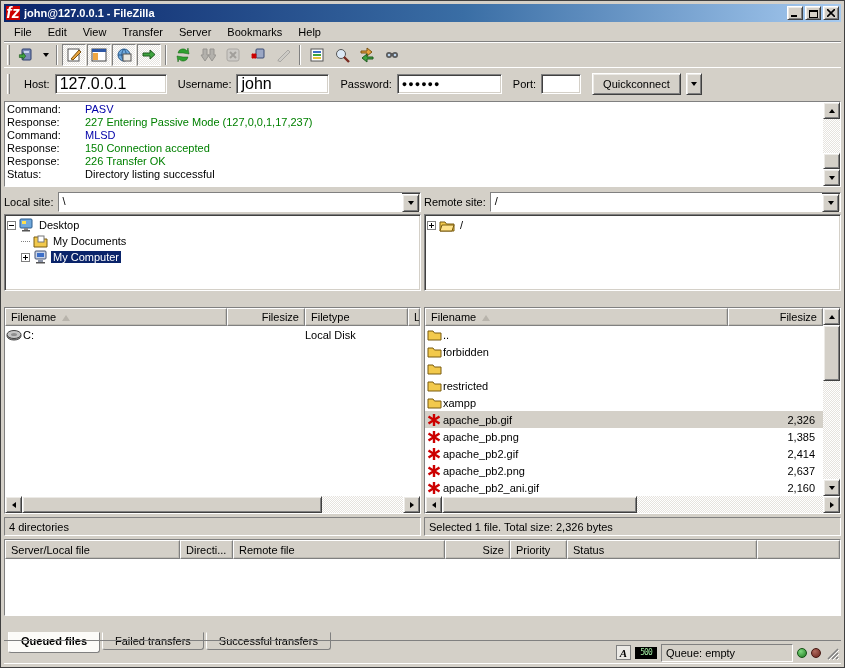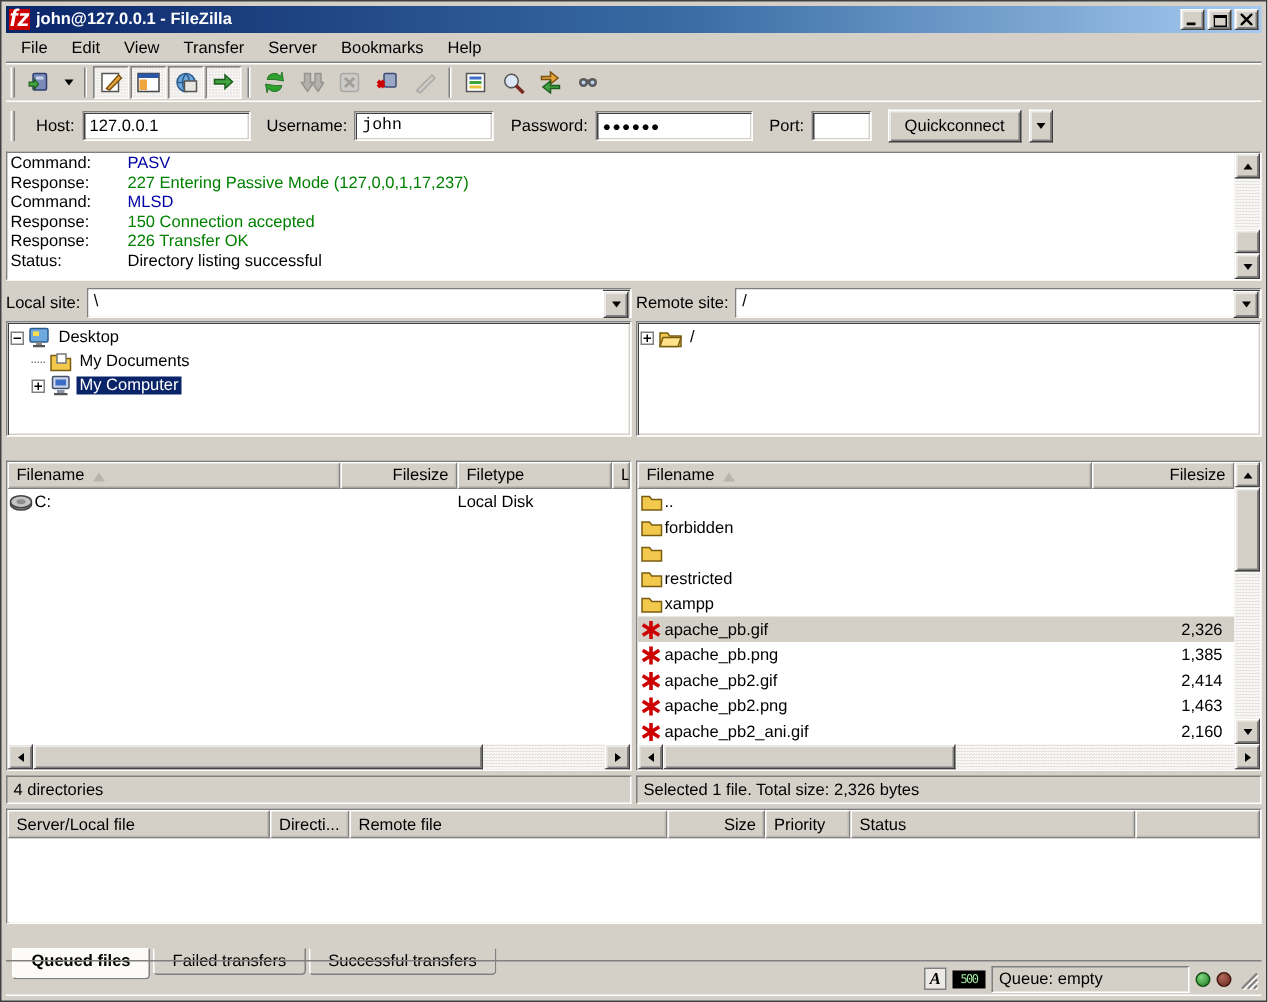--- a/index.html
+++ b/index.html
@@ -42,21 +42,21 @@
     background:repeating-conic-gradient(#fff 0 25%, #E6E3DE 0 50%); background-size:2px 2px; }
   .tsep { width:2px; height:20px; border-left:1px solid #808080; border-right:1px solid #fff; margin:0 3px; }
   .gripper { width:3px; height:20px; border-left:1px solid #fff; border-right:1px solid #808080; margin:0 3px 0 1px; }
   .dis { opacity:.45; filter:grayscale(1); }
 
   
   .quickbar { height:31px; flex:0 0 31px; display:flex; align-items:center; gap:5px; padding:0 2px; }
   .qlabel { margin-left:6px; }
   .field { height:20px; background:#fff; border:1px solid; border-color:#808080 #fff #fff #808080;
     box-shadow: inset 1px 1px 0 #404040, inset -1px -1px 0 #D4D0C8;
-    padding:2px 4px; font-family:"Liberation Sans",sans-serif; font-size:11px; }
+    padding:2px 4px; font-family:"Liberation Sans",sans-serif; font-size:16px; }
   .btn3d { height:22px; background:#D4D0C8; border:1px solid; border-color:#fff #404040 #404040 #fff;
     box-shadow: inset 1px 1px 0 #ECEAE6, inset -1px -1px 0 #808080;
     padding:0 10px; font-family:"Liberation Sans",sans-serif; font-size:11px; }
   .drop-btn { width:16px; height:22px; padding:0; display:flex; align-items:center; justify-content:center; }
 
   
   .sunken { border:1px solid; border-color:#808080 #fff #fff #808080;
     box-shadow: inset 1px 1px 0 #404040, inset -1px -1px 0 #D4D0C8; background:#fff; }
   .log { flex:0 0 86px; margin:2px 0 2px 0; display:flex; overflow:hidden; }
   .log-lines { flex:1; background:#fff; padding:1px 2px; overflow:hidden; }
@@ -281,21 +281,21 @@
           <circle cx="11" cy="8" r="1.3" fill="#BBD4EE"></circle>
       </svg>
     </div>
   </div>
 
   <div class="quickbar">
     <div class="gripper"></div>
     <span class="qlabel">Host:</span>
     <input class="field" style="width: 112px;" value="127.0.0.1">
     <span class="qlabel">Username:</span>
-    <input class="field" style="width: 93px; font-family: Liberation Mono, monospace;" value="john">
+    <input class="field" style="width: 93px;" value="john">
     <span class="qlabel">Password:</span>
     <input class="field" style="width: 105px; font-size: 9px; letter-spacing: 1px;" value="●●●●●●">
     <span class="qlabel">Port:</span>
     <input class="field" style="width: 40px;" value="">
     <button class="btn3d" style="margin-left:6px">Quickconnect</button>
     <button class="btn3d drop-btn">
       <span class="tri-dn"></span>
     </button>
   </div>
 
@@ -557,21 +557,21 @@
                 <span class="licon">
                     <svg width="14" height="14">
                       <g stroke="#CC0000" stroke-width="2.4">
                         <line x1="7" y1="1" x2="7" y2="13"></line>
                         <line x1="1.5" y1="3.5" x2="12.5" y2="10.5"></line>
                         <line x1="12.5" y1="3.5" x2="1.5" y2="10.5"></line>
                       </g>
                     </svg>
                   </span>
                 <span class="lname">apache_pb2.png</span>
-                <span class="lsize">1,463</span>
+                <span class="lsize">2,637</span>
               </div>
               <div class="lrow">
                 <span class="licon">
                     <svg width="14" height="14">
                       <g stroke="#CC0000" stroke-width="2.4">
                         <line x1="7" y1="1" x2="7" y2="13"></line>
                         <line x1="1.5" y1="3.5" x2="12.5" y2="10.5"></line>
                         <line x1="12.5" y1="3.5" x2="1.5" y2="10.5"></line>
                       </g>
                     </svg>

